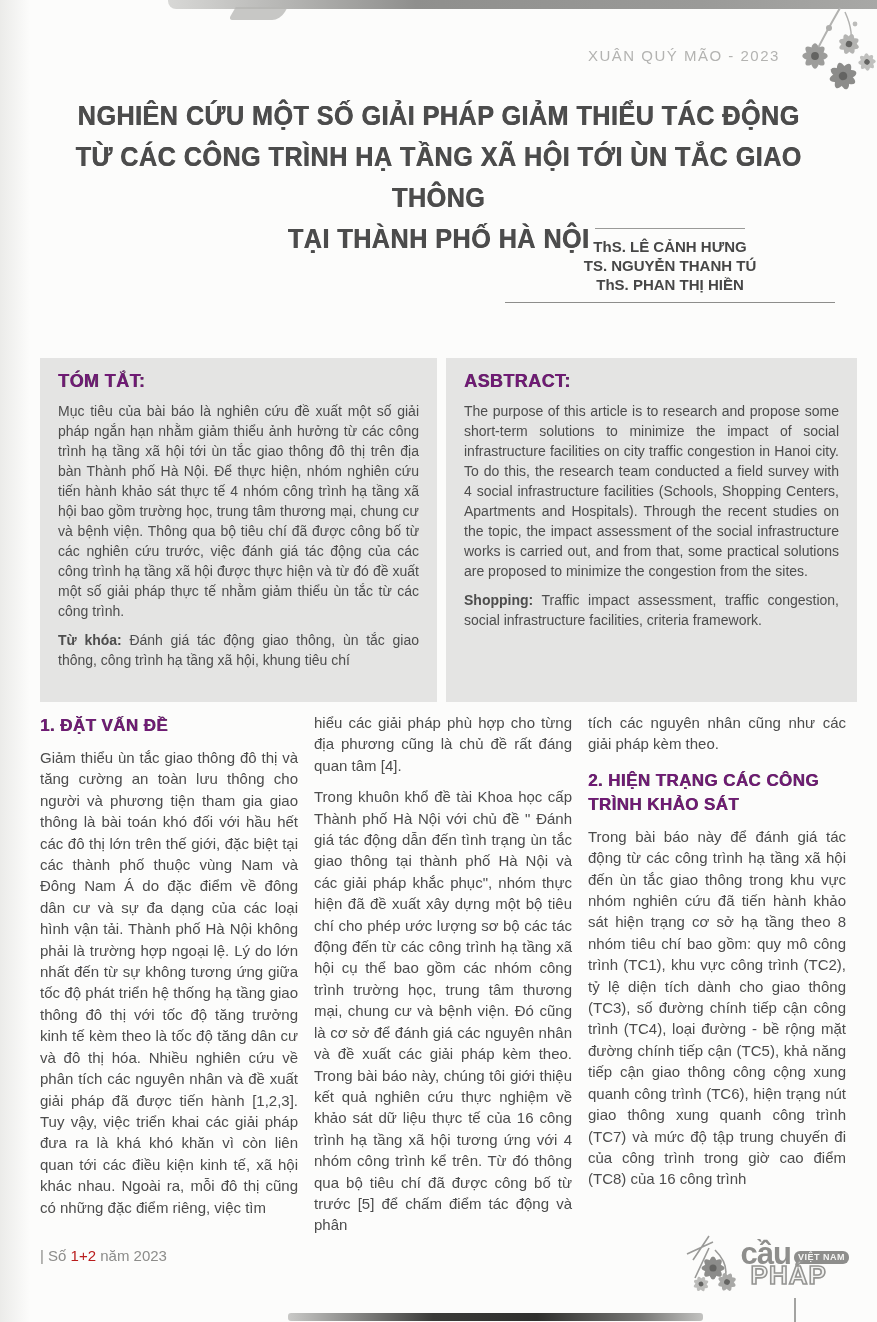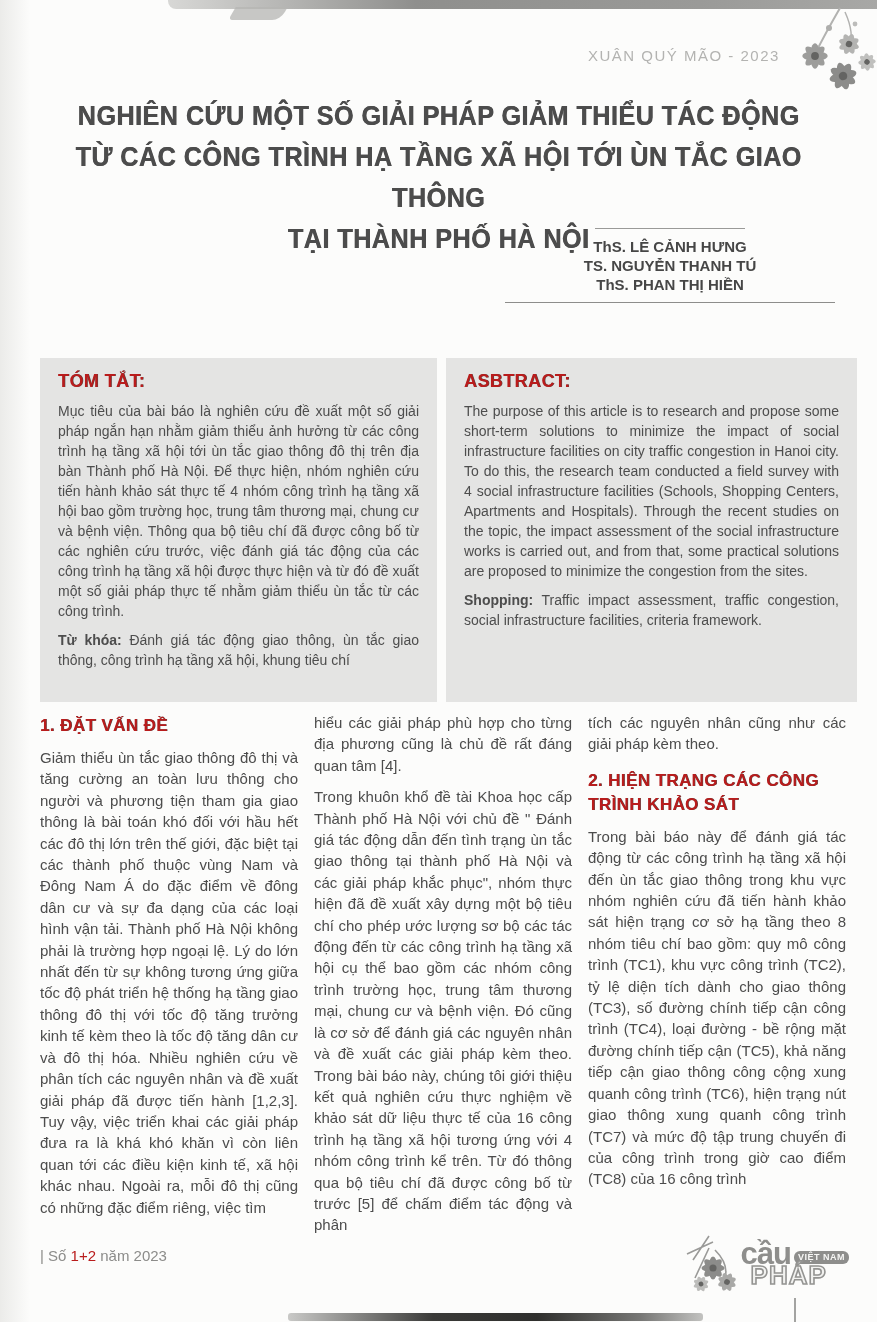--- a/index.html
+++ b/index.html
@@ -34,21 +34,21 @@
   .authors-block{ position:absolute; top:228px; left:480px; width:380px; text-align:center; }
   .authors-rule-top{ width:150px; margin:0 auto 8px auto; border-top:1.5px solid #9a9a98; }
   .author-name{ font-weight:700; font-size:15px; line-height:19px; color:#464646; }
   .affiliation{ font-style:italic; font-size:14.5px; color:#565656; margin-top:3px; }
   .authors-rule-bottom{ width:330px; margin:8px auto 0 auto; border-top:1.5px solid #8d8d8b; }
   
   .abstract-row{ position:absolute; top:358px; left:40px; width:817px; display:flex; gap:9px; }
   .abstract-box{ background:#e4e4e3; height:344px; padding:13px 18px 12px 18px; overflow:hidden; }
   .abstract-box.vi{ width:397px; }
   .abstract-box.en{ width:411px; }
-  .stencil{ font-weight:800; color:#b91c1c; letter-spacing:.4px;
+  .stencil{ font-weight:800; color:#701a75; letter-spacing:.4px;
     text-shadow:.5px 0 0 #4d4d4d; }
   .abstract-heading{ font-size:18px; margin-bottom:9px; }
   .abstract-body{ font-size:14px; line-height:20px; text-align:justify; color:#4d4d4d; }
   .abstract-keywords{ font-size:14px; line-height:20px; text-align:justify;
     color:#4d4d4d; margin-top:9px; }
   .kw-label{ font-weight:700; }
   
   .body-col{ position:absolute; top:712px; width:258px; font-size:15px;
     line-height:21.4px; text-align:justify; color:#4c4c4c; }
   .col1{ left:40px; } .col2{ left:314px; } .col3{ left:588px; }

